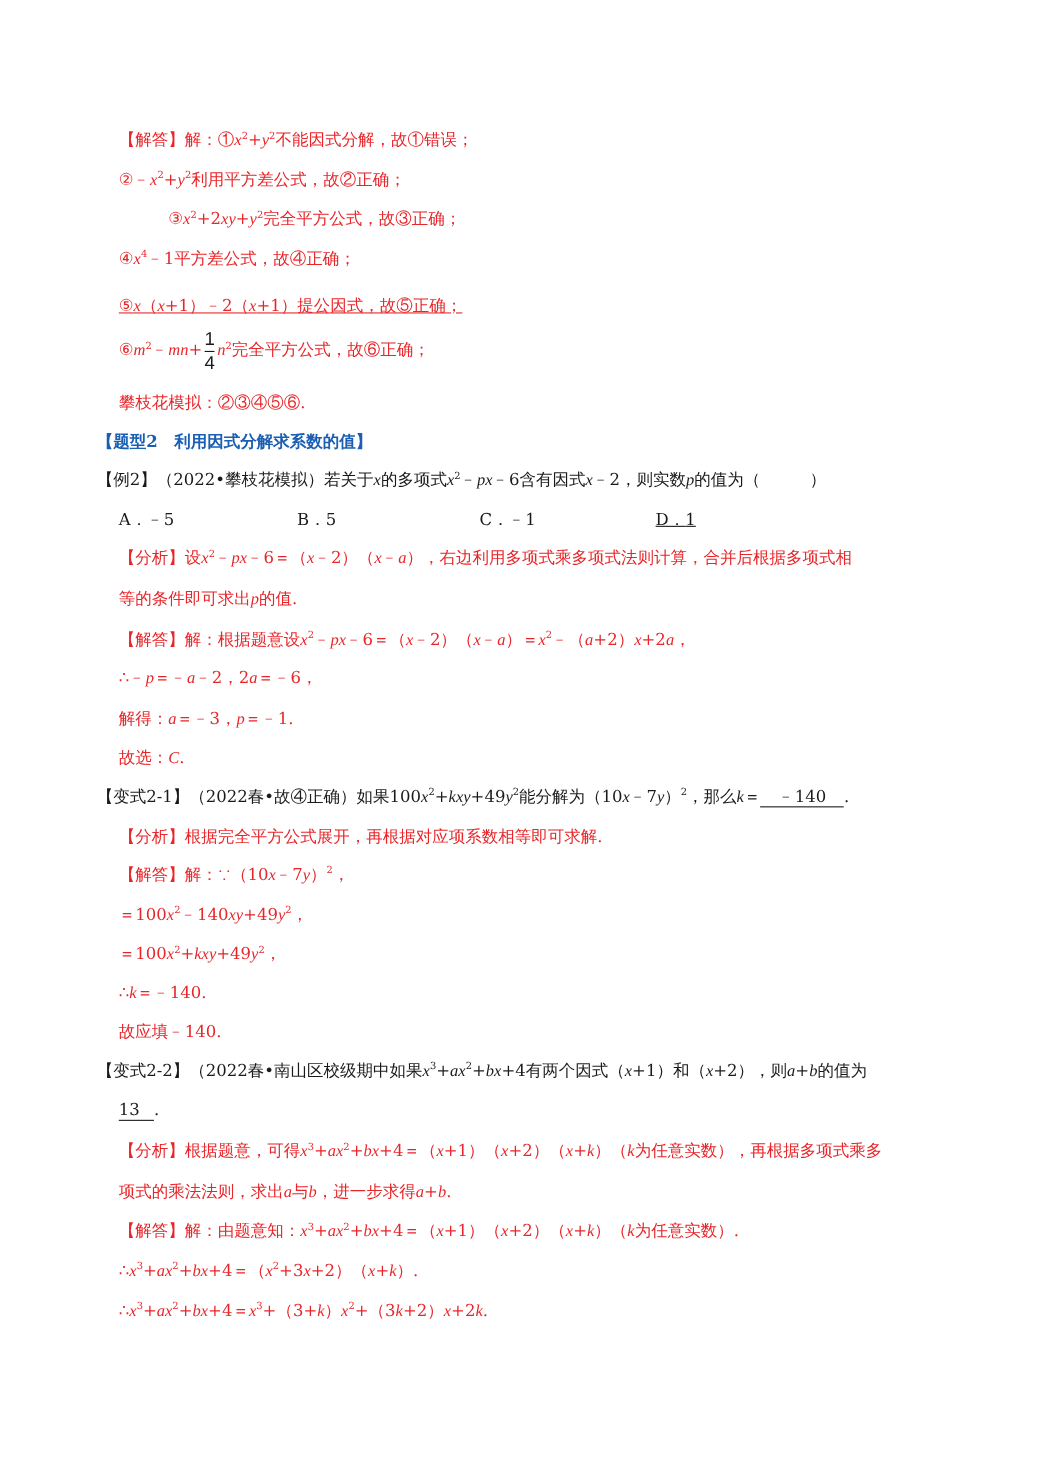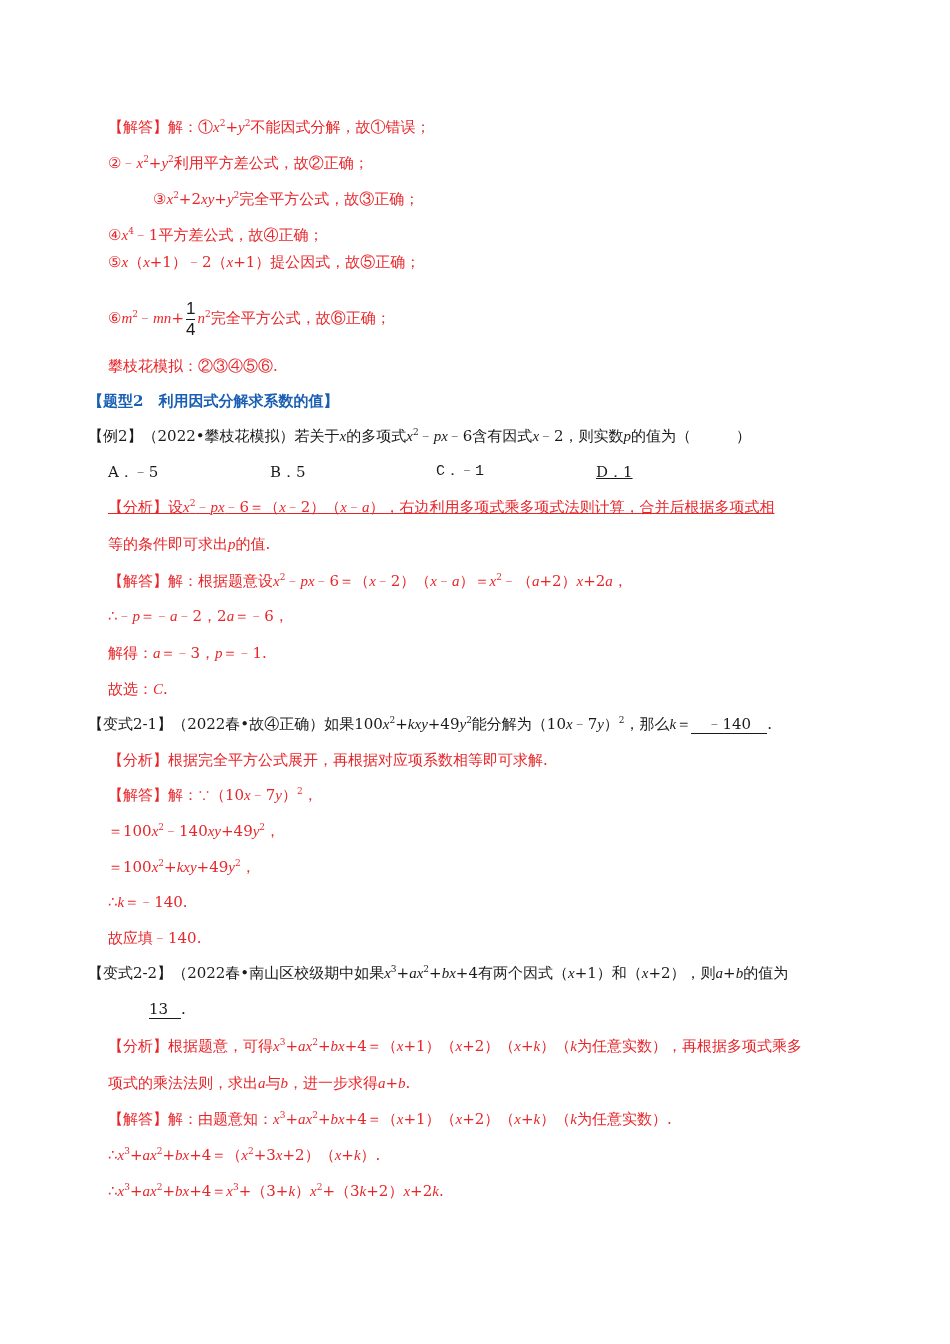--- a/index.html
+++ b/index.html
@@ -23,36 +23,36 @@
 </style>
 </head>
 <body>
 
 <div class="line red" style="left:108px; top:117px;">
   <span class="tag-red">【解答】</span>解：①<i>x</i><sup>2</sup>+<i>y</i><sup>2</sup>不能因式分解，故①错误；
 </div>
 <div class="line red" style="left:108px; top:153px;">②﹣<i>x</i><sup>2</sup>+<i>y</i><sup>2</sup>利用平方差公式，故②正确；</div>
 <div class="line red" style="left:108px; top:189px;margin-left:45px;">③<i>x</i><sup>2</sup>+2<i>xy</i>+<i>y</i><sup>2</sup>完全平方公式，故③正确；</div>
 <div class="line red" style="left:108px; top:225px;">④<i>x</i><sup>4</sup>﹣1平方差公式，故④正确；</div>
-<div class="line red" style="left:108px; top:252px;">⑤<i>x</i>（<i>x</i>+1）﹣2（<i>x</i>+1）提公因式，故⑤正确；</div>
+<div class="line red" style="left:108px; top:268px;text-decoration:underline;">⑤<i>x</i>（<i>x</i>+1）﹣2（<i>x</i>+1）提公因式，故⑤正确；</div>
 <div class="line red" style="left:108px; top:296px; line-height:44px;">⑥<i>m</i><sup>2</sup>﹣<i>mn</i>+<span class="frac"><span>1</span><span class="bar"></span><span>4</span></span><i>n</i><sup>2</sup>完全平方公式，故⑥正确；</div>
 <div class="line red" style="left:108px; top:356px;">攀枝花模拟：②③④⑤⑥.</div>
 
 <div class="line blue" style="left:88px; top:391px;">【题型2　利用因式分解求系数的值】</div>
 
 <div class="line black" style="left:88px; top:426px;">
   <span>【例2】</span><span>（2022•攀枝花模拟）</span>若关于<i>x</i>的多项式<i>x</i><sup>2</sup>﹣<i>px</i>﹣6含有因式<i>x</i>﹣2，则实数<i>p</i>的值为（　　　）
 </div>
 <div class="line black" style="left:108px; top:462px; width:600px; height:20px;">
   <span class="opt" style="left:0px;"><span>A．</span><span>﹣5</span></span>
   <span class="opt" style="left:162px;"><span>B．</span><span>5</span></span>
-  <span class="opt" style="left:328px;font-family:Liberation Mono, monospace;"><span>C．</span><span>﹣1</span></span>
+  <span class="opt" style="left:328px;"><span>C．</span><span>﹣1</span></span>
   <span class="opt" style="left:488px;text-decoration:underline;"><span>D．</span><span>1</span></span>
 </div>
-<div class="line red" style="left:108px; top:497px;text-decoration:underline;">
+<div class="line red" style="left:108px; top:497px;">
   <span>【分析】</span>设<i>x</i><sup>2</sup>﹣<i>px</i>﹣6＝（<i>x</i>﹣2）（<i>x</i>﹣<i>a</i>），右边利用多项式乘多项式法则计算，合并后根据多项式相
 </div>
 <div class="line red" style="left:108px; top:534px;">等的条件即可求出<i>p</i>的值.</div>
 <div class="line red" style="left:108px; top:571px;">
   <span>【解答】</span>解：根据题意设<i>x</i><sup>2</sup>﹣<i>px</i>﹣6＝（<i>x</i>﹣2）（<i>x</i>﹣<i>a</i>）＝<i>x</i><sup>2</sup>﹣（<i>a</i>+2）<i>x</i>+2<i>a</i>，
 </div>
 <div class="line red" style="left:108px; top:606px;">∴﹣<i>p</i>＝﹣<i>a</i>﹣2，2<i>a</i>＝﹣6，</div>
 <div class="line red" style="left:108px; top:643px;">解得：<i>a</i>＝﹣3，<i>p</i>＝﹣1.</div>
 <div class="line red" style="left:108px; top:679px;">故选：<i>C</i>.</div>
 
@@ -67,21 +67,21 @@
 </div>
 <div class="line red" style="left:108px; top:821px;">＝100<i>x</i><sup>2</sup>﹣140<i>xy</i>+49<i>y</i><sup>2</sup>，</div>
 <div class="line red" style="left:108px; top:857px;">＝100<i>x</i><sup>2</sup>+<i>kxy</i>+49<i>y</i><sup>2</sup>，</div>
 <div class="line red" style="left:108px; top:892px;">∴<i>k</i>＝﹣140.</div>
 <div class="line red" style="left:108px; top:928px;">故应填﹣140.</div>
 
 <div class="line black" style="left:88px; top:963px;">
   <span>【变式2-2】</span><span>（2022春•南山区校级期中</span>如果<i>x</i><sup>3</sup>+<i>ax</i><sup>2</sup>+<i>bx</i>+4有两个因式（<i>x</i>+1）和（<i>x</i>+2），则<i>a</i>+<i>b</i>的值为
 </div>
 <div class="line black" style="left:108px; top:999px;">
-  <span class="blank" style="width:32px; text-align:left;margin-left:41px;">13</span>.
+  <span class="blank" style="width:32px; text-align:left;">13</span>.
 </div>
 <div class="line red" style="left:108px; top:1036px;">
   <span>【分析】</span>根据题意，可得<i>x</i><sup>3</sup>+<i>ax</i><sup>2</sup>+<i>bx</i>+4＝（<i>x</i>+1）（<i>x</i>+2）（<i>x</i>+<i>k</i>）（<i>k</i>为任意实数），再根据多项式乘多
 </div>
 <div class="line red" style="left:108px; top:1073px;">项式的乘法法则，求出<i>a</i>与<i>b</i>，进一步求得<i>a</i>+<i>b</i>.</div>
 <div class="line red" style="left:108px; top:1109px;">
   <span>【解答】</span>解：由题意知：<i>x</i><sup>3</sup>+<i>ax</i><sup>2</sup>+<i>bx</i>+4＝（<i>x</i>+1）（<i>x</i>+2）（<i>x</i>+<i>k</i>）（<i>k</i>为任意实数）.
 </div>
 <div class="line red" style="left:108px; top:1145px;">∴<i>x</i><sup>3</sup>+<i>ax</i><sup>2</sup>+<i>bx</i>+4＝（<i>x</i><sup>2</sup>+3<i>x</i>+2）（<i>x</i>+<i>k</i>）.</div>
 <div class="line red" style="left:108px; top:1181px;">∴<i>x</i><sup>3</sup>+<i>ax</i><sup>2</sup>+<i>bx</i>+4＝<i>x</i><sup>3</sup>+（3+<i>k</i>）<i>x</i><sup>2</sup>+（3<i>k</i>+2）<i>x</i>+2<i>k</i>.</div>

